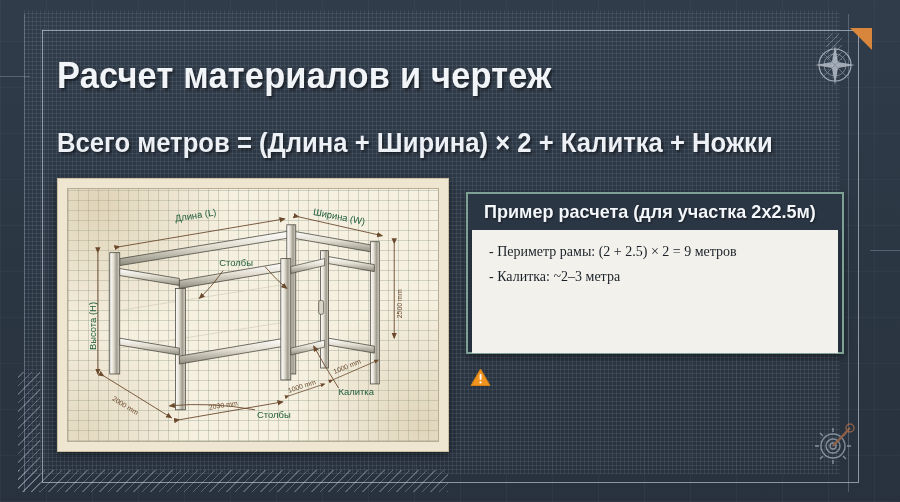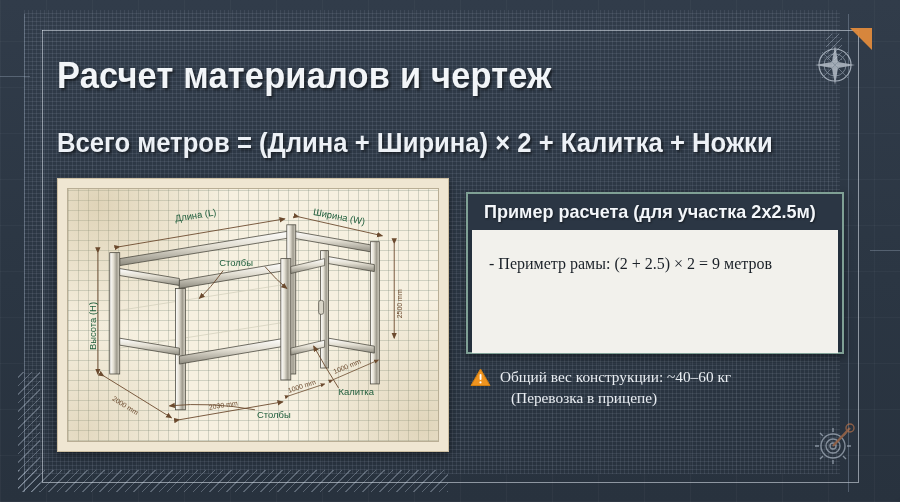--- a/index.html
+++ b/index.html
@@ -70,22 +70,22 @@
   
   #panel{position:absolute;left:466px;top:192px;width:374px;height:158px;
     border:2px solid #7fa095;background:#24303c;box-shadow:0 3px 8px rgba(0,0,0,.4);}
   #panel-head{height:36px;display:flex;align-items:center;padding-left:16px;
     background:#2b3644;}
   #panel-head span{font-size:19px;font-weight:bold;color:#f3f6fa;
     font-family:"Liberation Sans Narrow","Liberation Sans",sans-serif;
     transform:scaleX(.95);transform-origin:left center;
     text-shadow:1px 1px 2px rgba(0,0,0,.5);white-space:nowrap;}
   #panel-body{background:#f2f1ec;margin:0 4px 4px 4px;padding:9px 0 9px 0;height:105px;}
-  .bullet{font-family:"Liberation Serif",serif;font-size:16px;color:#1b2128;
-    padding:0 10px 0 17px;line-height:25px;white-space:nowrap;margin-top:12px;}
+  .bullet{font-family:"Liberation Serif",serif;font-size:14px;color:#1b2128;
+    padding:0 10px 0 17px;line-height:25px;white-space:nowrap;}
 
   
   #warn{position:absolute;left:470px;top:366px;display:flex;align-items:flex-start;}
   #warn-ico{width:21px;height:19px;margin-top:2px;flex:none;}
   #warn-txt{margin-left:9px;font-family:"Liberation Serif",serif;font-size:15.3px;
     color:#e9edf2;line-height:21px;}
   #warn-txt .l2{padding-left:11px;}
 
   
   #tape{position:absolute;right:-30px;bottom:-26px;width:300px;height:36px;
@@ -238,26 +238,23 @@
     </svg>
   </div>
 </div>
 
 <div id="panel">
   <div id="panel-head">
     <span>Пример расчета (для участка 2x2.5м)</span>
   </div>
   <div id="panel-body">
     <div class="bullet">- Периметр рамы: (2 + 2.5) × 2 = 9 метров</div>
+    <div class="bullet">- Калитка: ~2–3 метра</div>
   </div>
 </div>
 
 <div id="warn">
   <svg id="warn-ico" viewBox="0 0 21 19">
     <path d="M10.5 1 L20 17.5 H1 Z" fill="#f0941f" stroke="#d17f12" stroke-width="1" stroke-linejoin="round"></path>
     <rect x="9.6" y="6" width="1.9" height="6" rx=".9" fill="#ffffff"></rect>
     <circle cx="10.5" cy="14.4" r="1.05" fill="#ffffff"></circle>
   </svg>
-  <div id="warn-txt">
-    <div>Общий вес конструкции: ~40–60 кг</div>
-    <div class="l2">(Перевозка в прицепе)</div>
-  </div>
 </div>
 
 </body></html>

